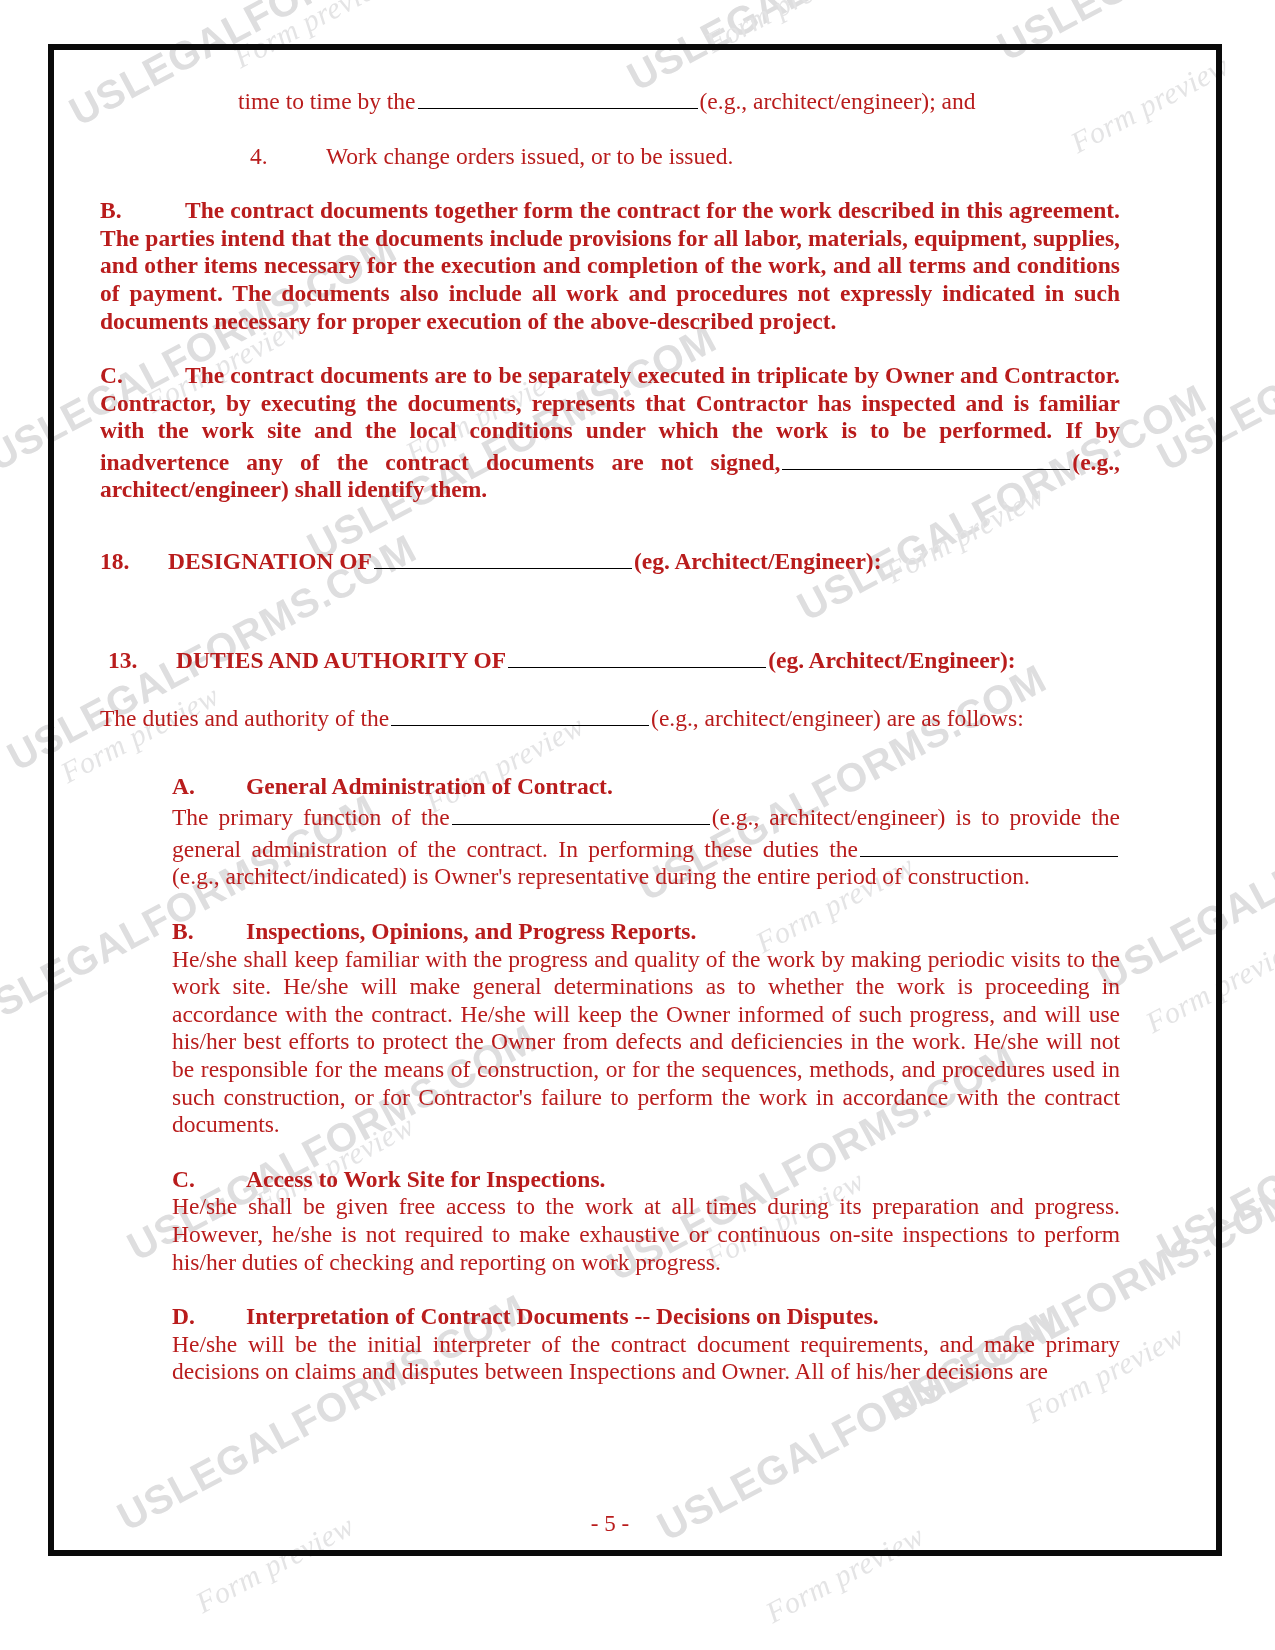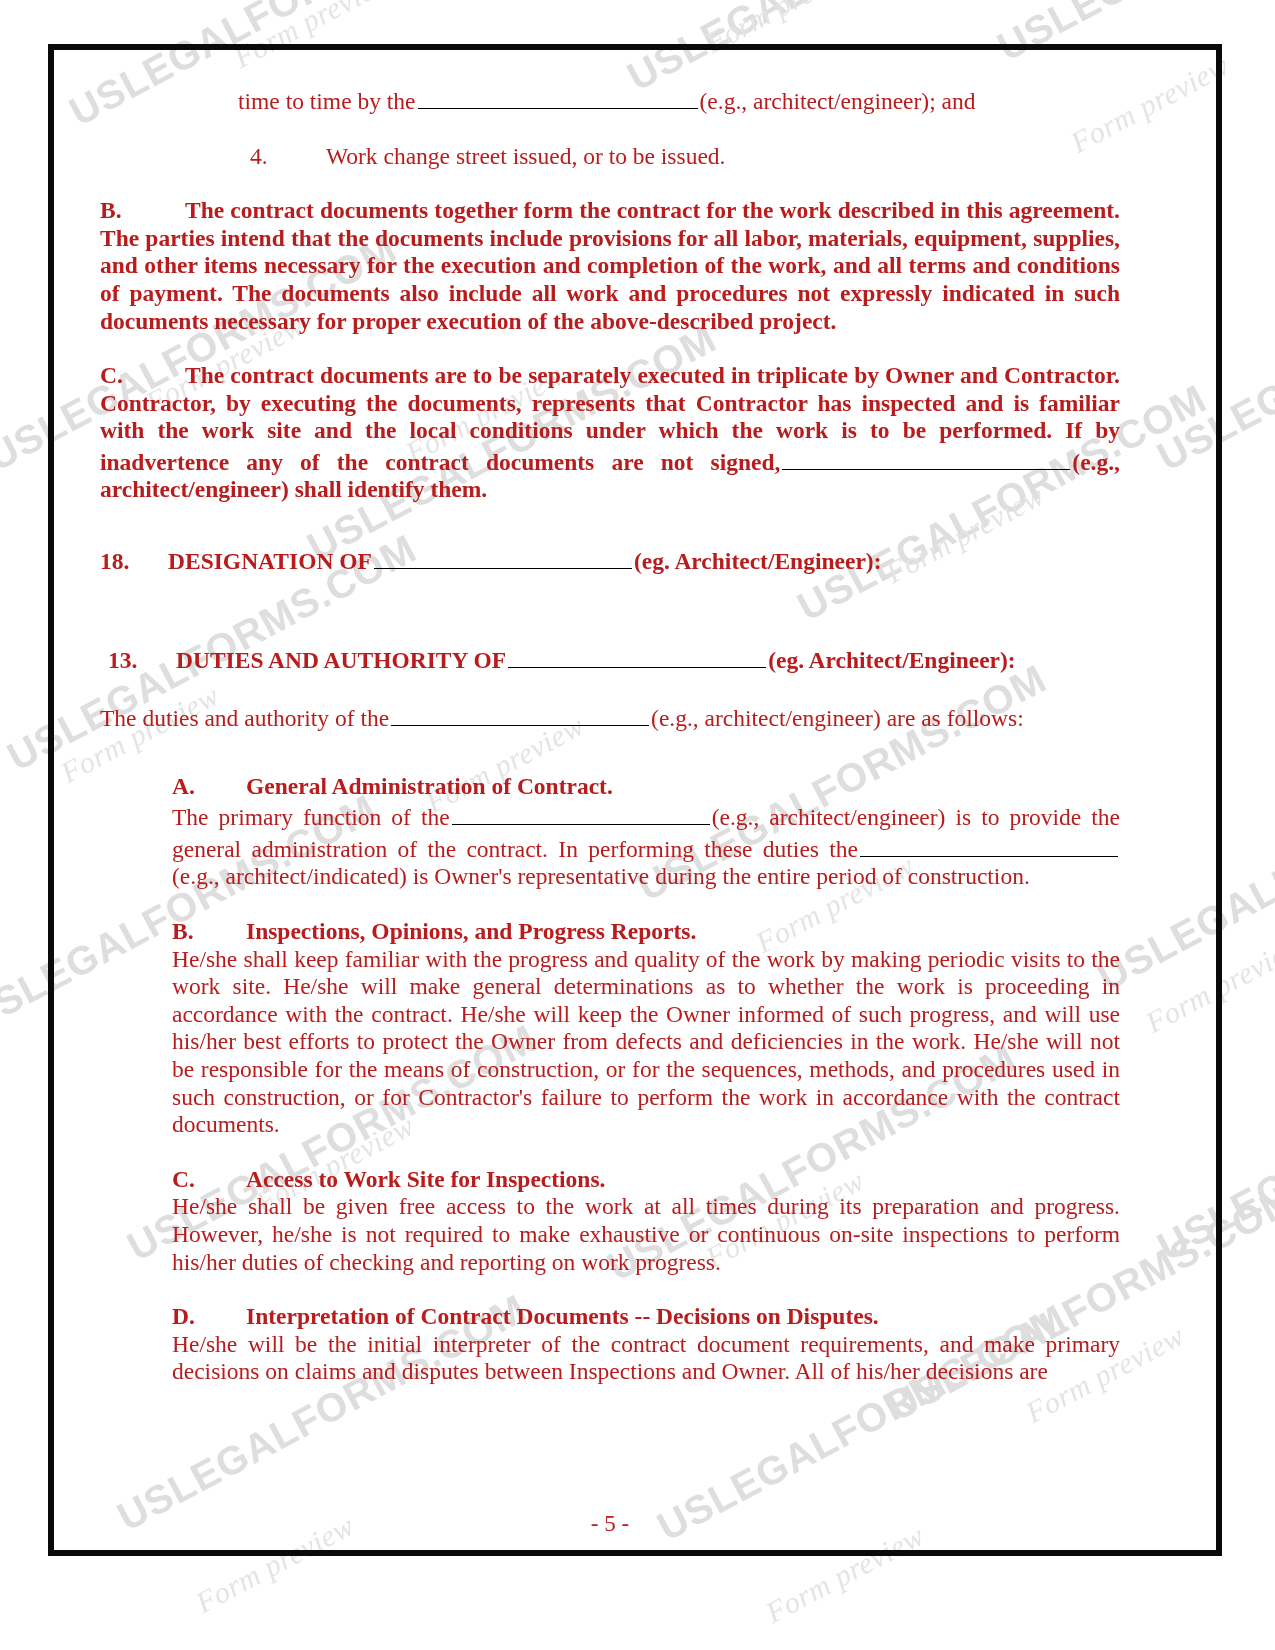--- a/index.html
+++ b/index.html
@@ -194,21 +194,21 @@
   <div class="spacer-lg"></div>
 
   <div class="para nojust" style="margin-left:138px;">
     <span>time to time by the</span><span class="blank w-lg"></span><span>(e.g., architect/engineer); and</span>
   </div>
 
   <div class="spacer-md"></div>
 
   <div class="list-row">
     <span class="num">4.</span>
-    <span>Work change street issued, or to be issued.</span>
+    <span>Work change orders issued, or to be issued.</span>
   </div>
 
   <div class="spacer-md"></div>
 
   <div class="para lettered">
     <span class="lt">B.</span><span>The contract documents together form the contract for the work described in this agreement. The parties intend that the documents include provisions for all labor, materials, equipment, supplies, and other items necessary for the execution and completion of the work, and all terms and conditions of payment. The documents also include all work and procedures not expressly indicated in such documents necessary for proper execution of the above-described project.</span>
   </div>
 
   <div class="spacer-md"></div>
 

